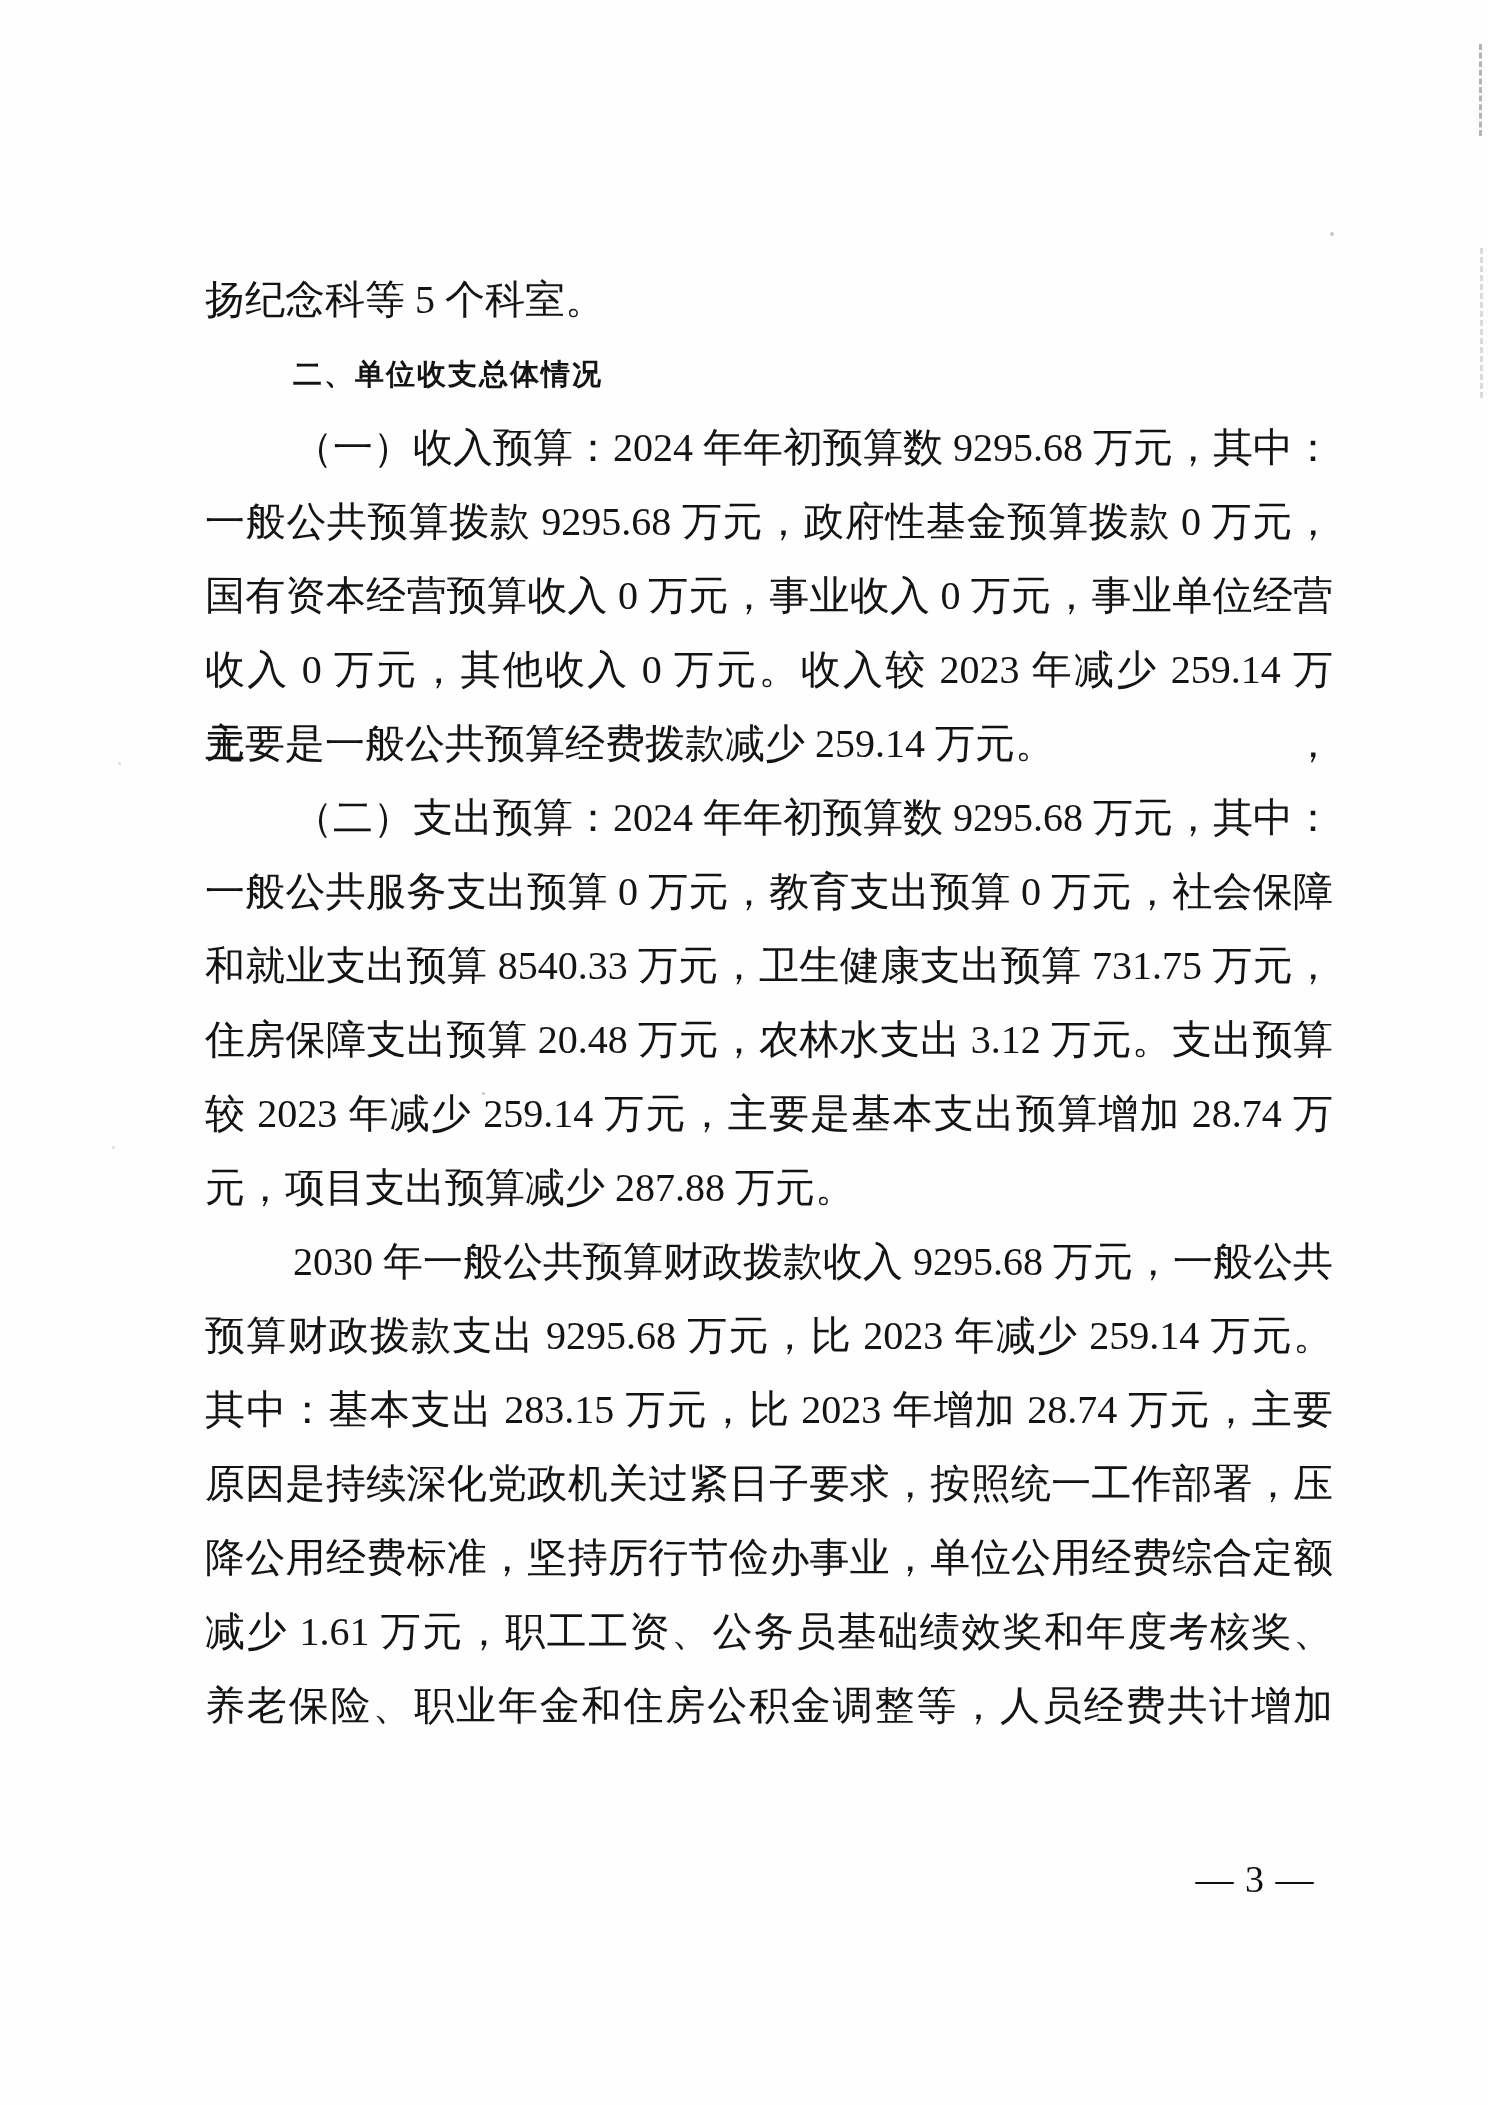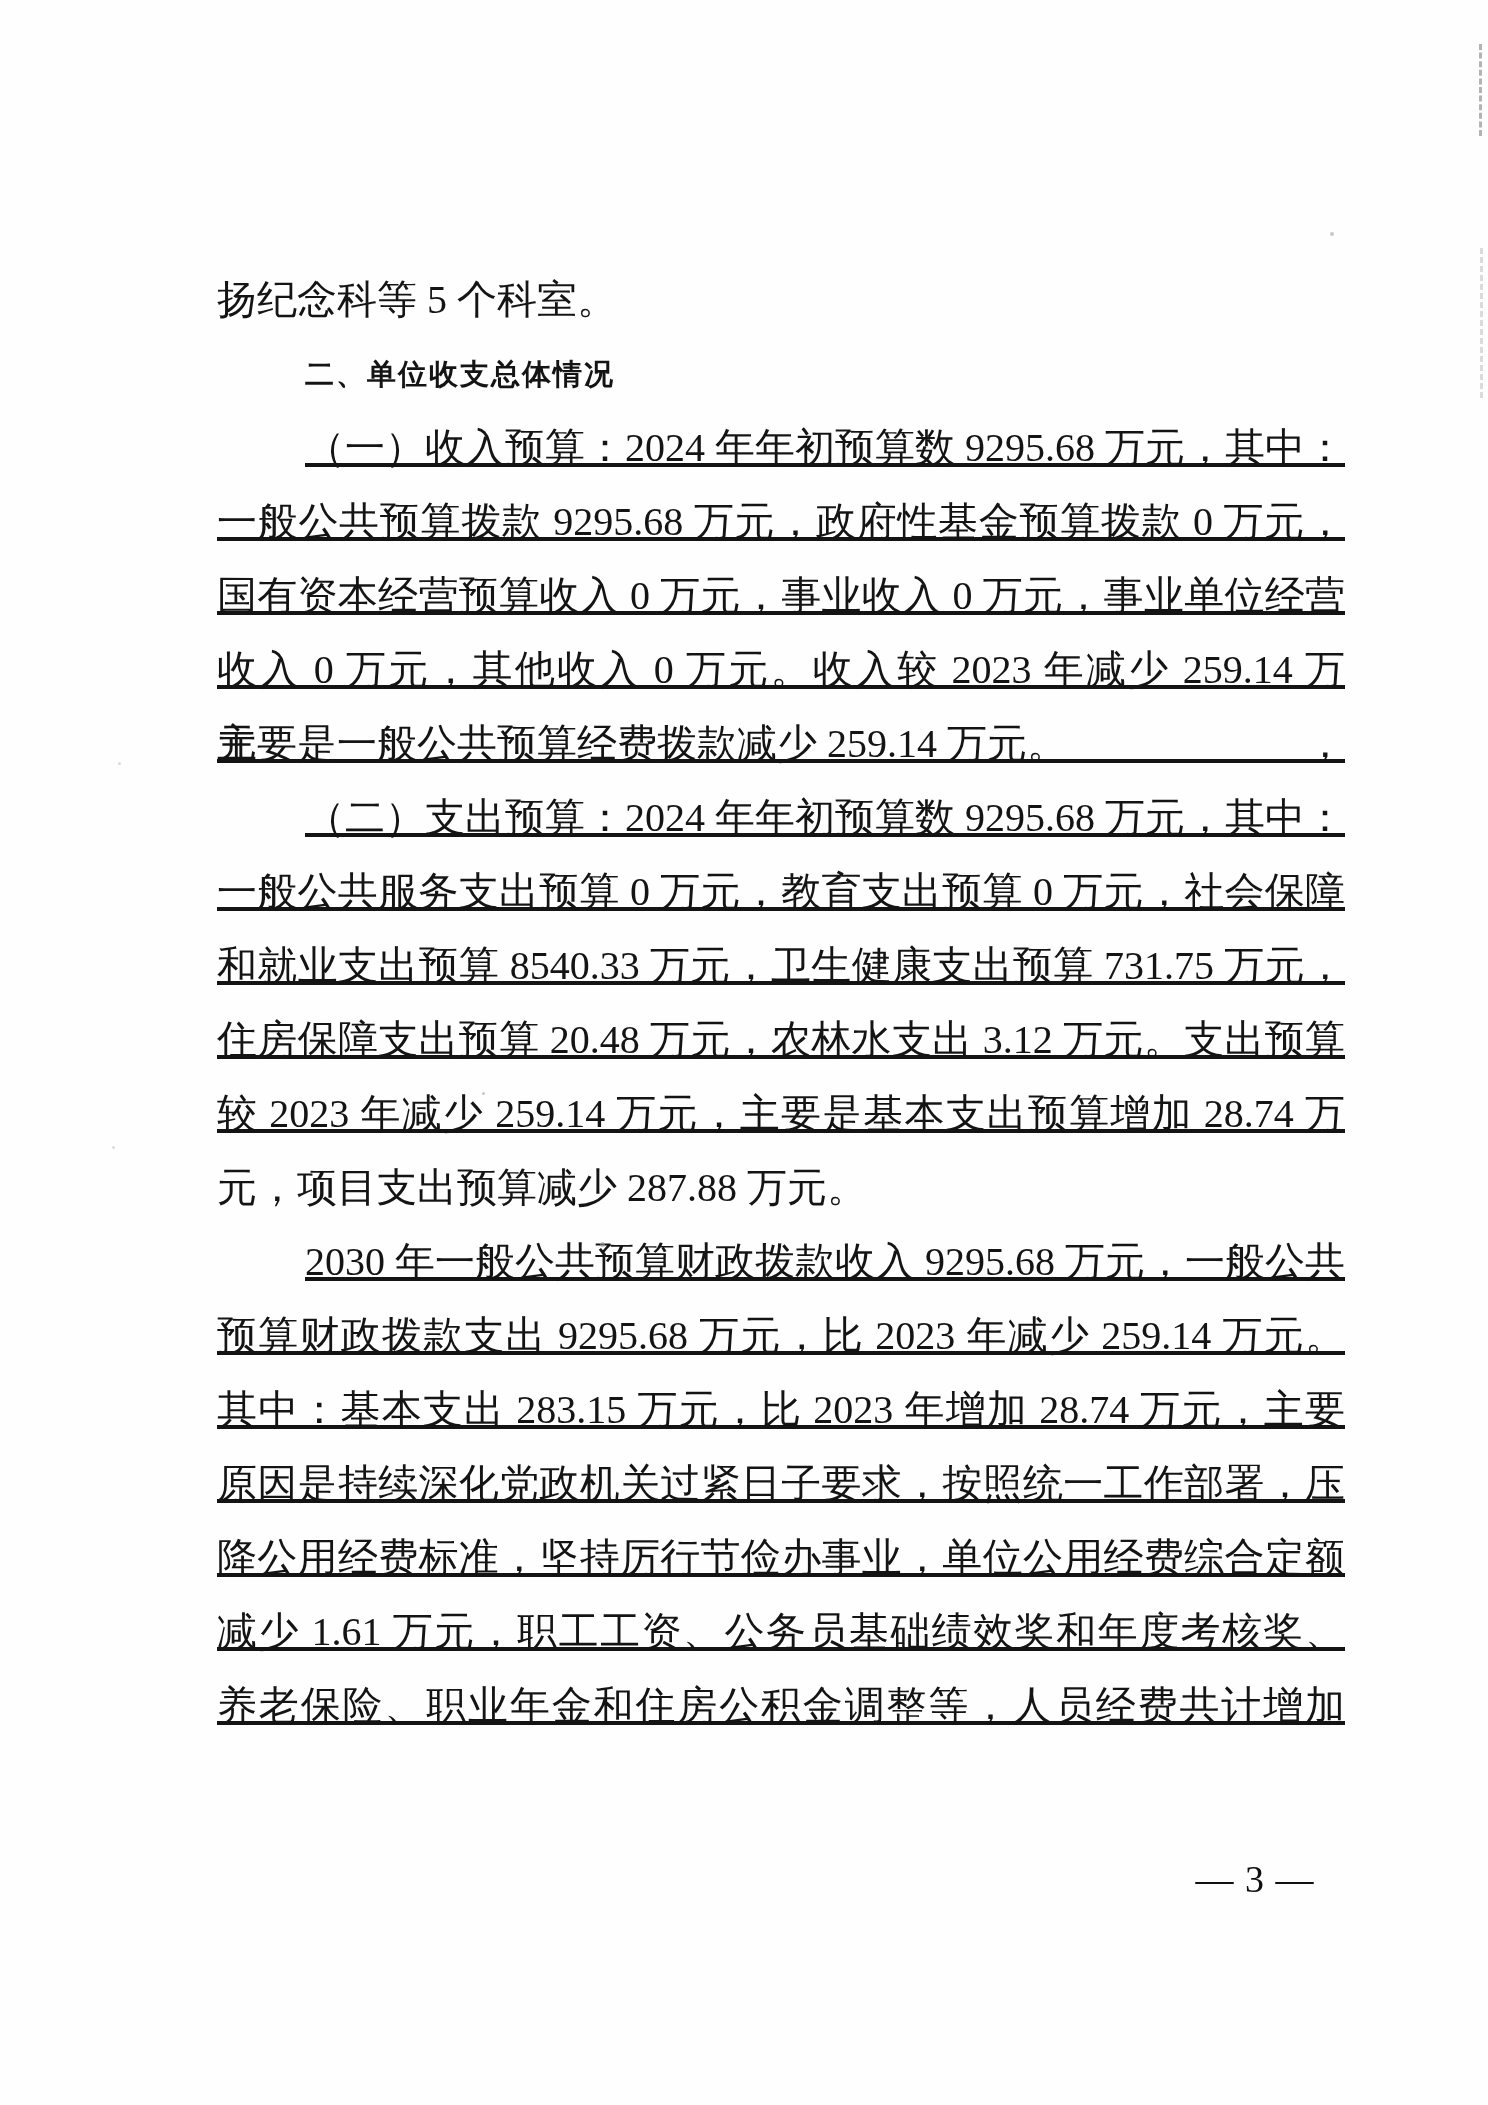--- a/index.html
+++ b/index.html
@@ -7,34 +7,33 @@
     width:1488px;height:2105px;
     background:#ffffff;
     position:relative;
     overflow:hidden;
     font-family:"Liberation Serif","DejaVu Serif",serif;
     color:#141414;
   }
   .page{position:absolute;inset:0;background:#fefefe;}
   #textblock{
     position:absolute;
-    left:205px;top:263px;width:1128px;margin-left:12px;
+    left:205px;top:263px;width:1128px;
   }
   .line{
     height:74px;
     line-height:74px;
     font-size:40px;
     white-space:nowrap;
     text-align:left;
   }
   .line.justify{
     white-space:normal;
     text-align:justify;
     text-align-last:justify;
-    text-decoration:underline;
   }
   .line.indent{ text-indent:88px; }
   .line.heading{
     font-family:"Liberation Sans","DejaVu Sans",sans-serif;
     font-weight:bold;
     font-size:29px;
     letter-spacing:2px;
   }
   .footer{
     position:absolute;

